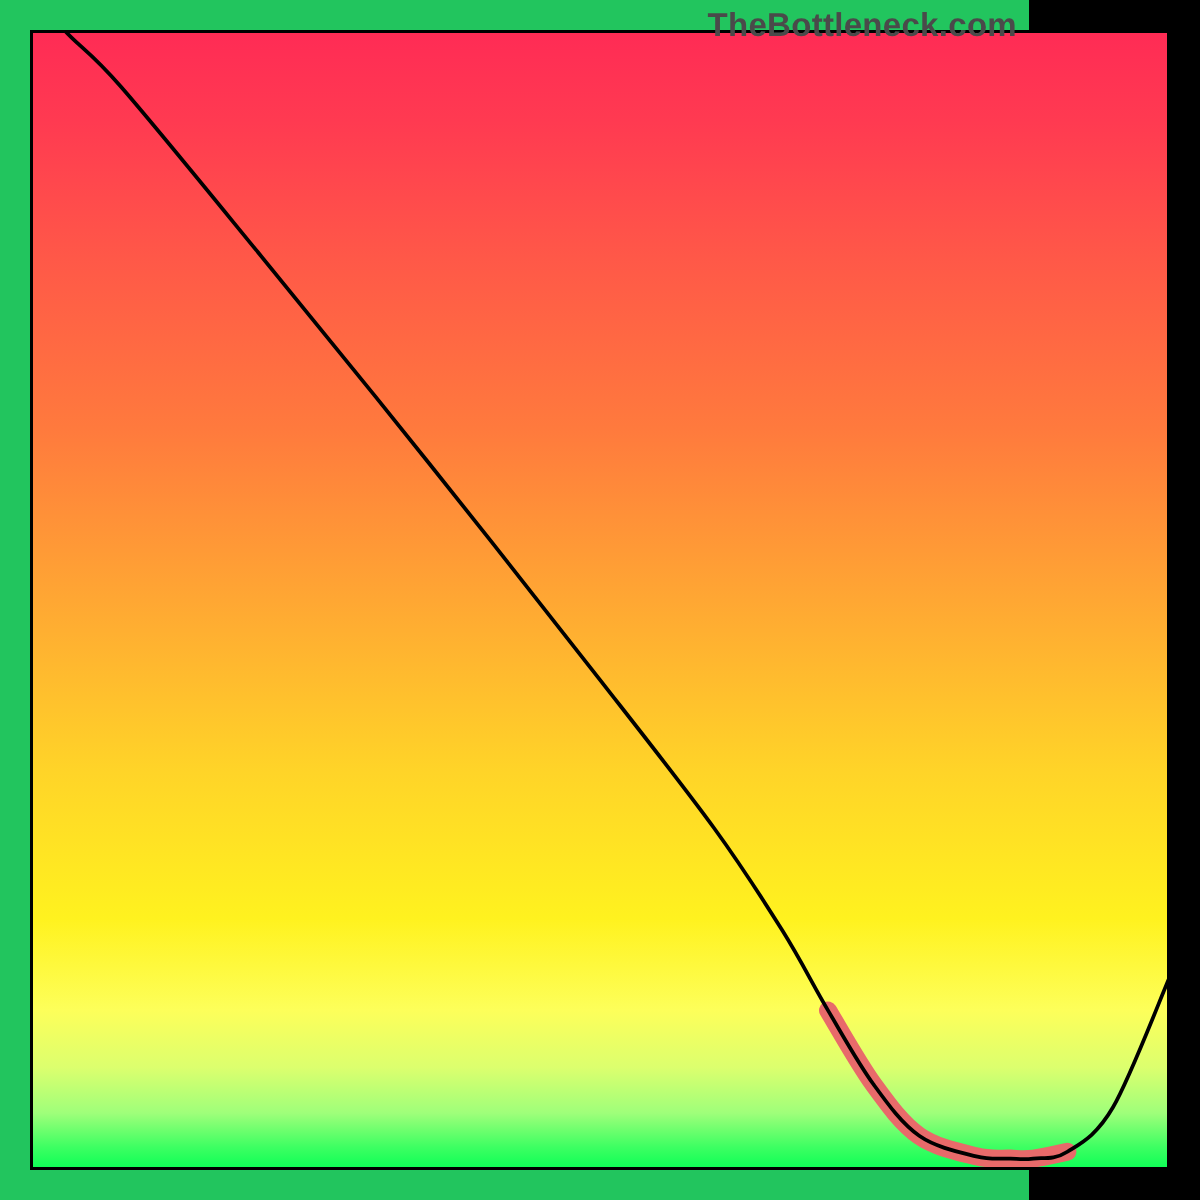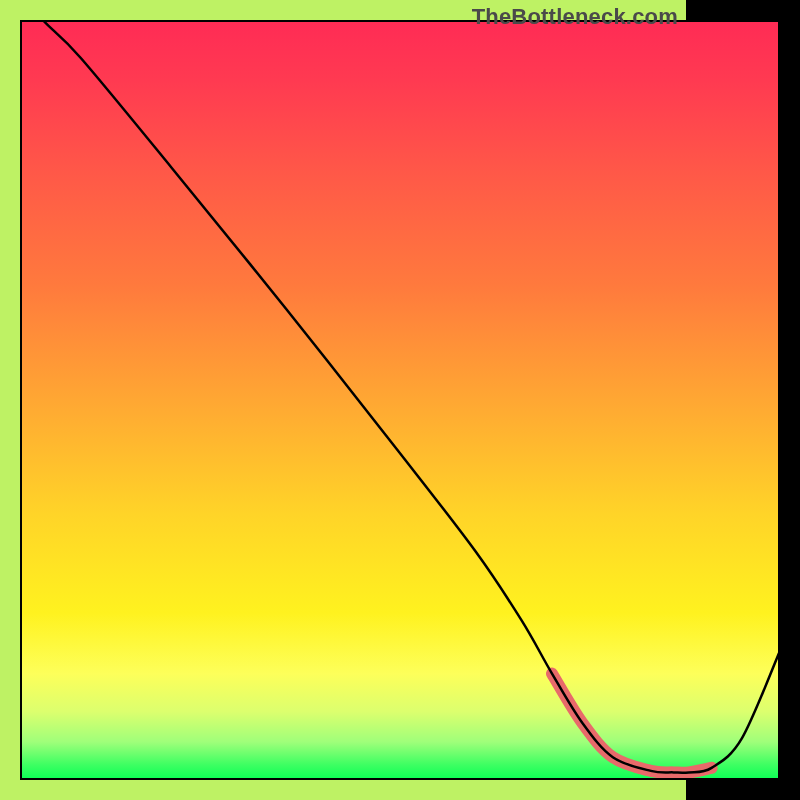--- a/index.html
+++ b/index.html
@@ -8,21 +8,21 @@
     width: 800px;
     height: 800px;
     overflow: hidden;
     background: #000;
     font-family: Arial, Helvetica, sans-serif;
   }
   .stage {
     position: relative;
     width: 686px;
     height: 800px;
-    background: #bef264;
+    background: #22c55e;
   }
   .watermark {
     position: absolute;
     top: 4px;
     right: 8px;
     color: #4a4a4a;
     font-size: 22px;
     font-weight: 600;
     letter-spacing: 0.2px;
     z-index: 20;

